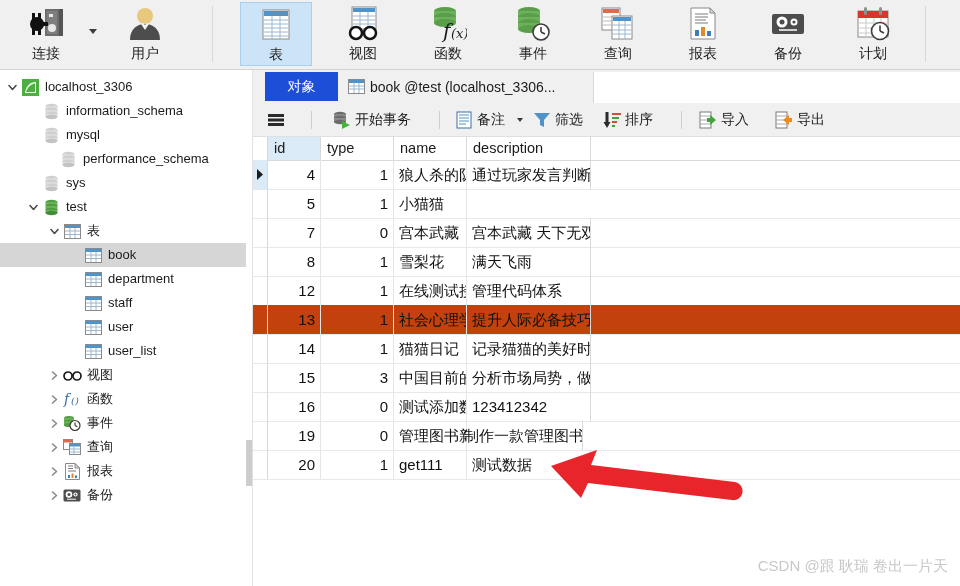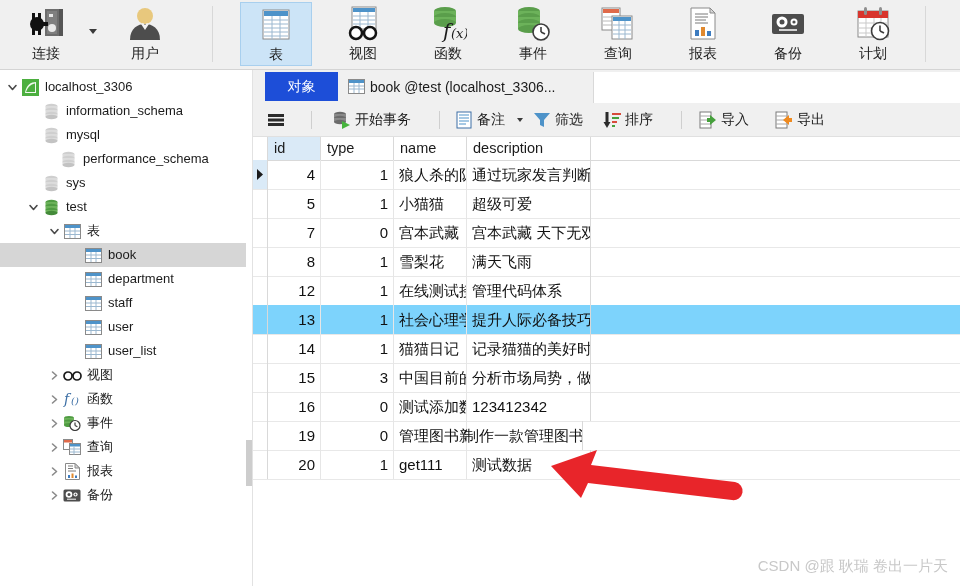--- a/index.html
+++ b/index.html
@@ -170,21 +170,21 @@
     line-height: 23px;
     padding-left: 6px;
     white-space: nowrap; overflow: hidden;
   }
   .gh-cell.hl { background: #daeaf7; }
   .grow {
     position: absolute; left: 0;
     height: 29px; width: 707px;
     border-bottom: 1px solid #e8e8e8;
   }
-  .grow.alt { background: #7dd3fc; }
+  .grow.alt { background: #c2410c; }
   .gmark {
     position: absolute; left: 0; top: 0;
     width: 15px; height: 29px;
     border-right: 1px solid #d9d9d9;
     box-sizing: border-box;
     display: flex; align-items: center; justify-content: center;
   }
   .gmark.cur { background: #daeaf7; }
   .gcell {
     position: absolute; top: 0; height: 29px;
@@ -825,21 +825,20 @@
             <div class="gcell num" style="left: 15px; width: 53px;">4</div>
             <div class="gcell num" style="left: 68px; width: 73px;">1</div>
             <div class="gcell txt" style="left: 141px; width: 73px;">狼人杀的队</div>
             <div class="gcell txt last" style="left: 214px; width: 124px;">通过玩家发言判断</div>
           </div>
           <div class="grow" style="top: 52px;">
             <div class="gmark"></div>
             <div class="gcell num" style="left: 15px; width: 53px;">5</div>
             <div class="gcell num" style="left: 68px; width: 73px;">1</div>
             <div class="gcell txt" style="left: 141px; width: 73px;">小猫猫</div>
-            <div class="gcell txt last" style="left: 214px; width: 124px;">超级可爱</div>
           </div>
           <div class="grow" style="top: 81px;">
             <div class="gmark"></div>
             <div class="gcell num" style="left: 15px; width: 53px;">7</div>
             <div class="gcell num" style="left: 68px; width: 73px;">0</div>
             <div class="gcell txt" style="left: 141px; width: 73px;">宫本武藏</div>
             <div class="gcell txt last" style="left: 214px; width: 124px;">宫本武藏 天下无双</div>
           </div>
           <div class="grow" style="top: 110px;">
             <div class="gmark"></div>

